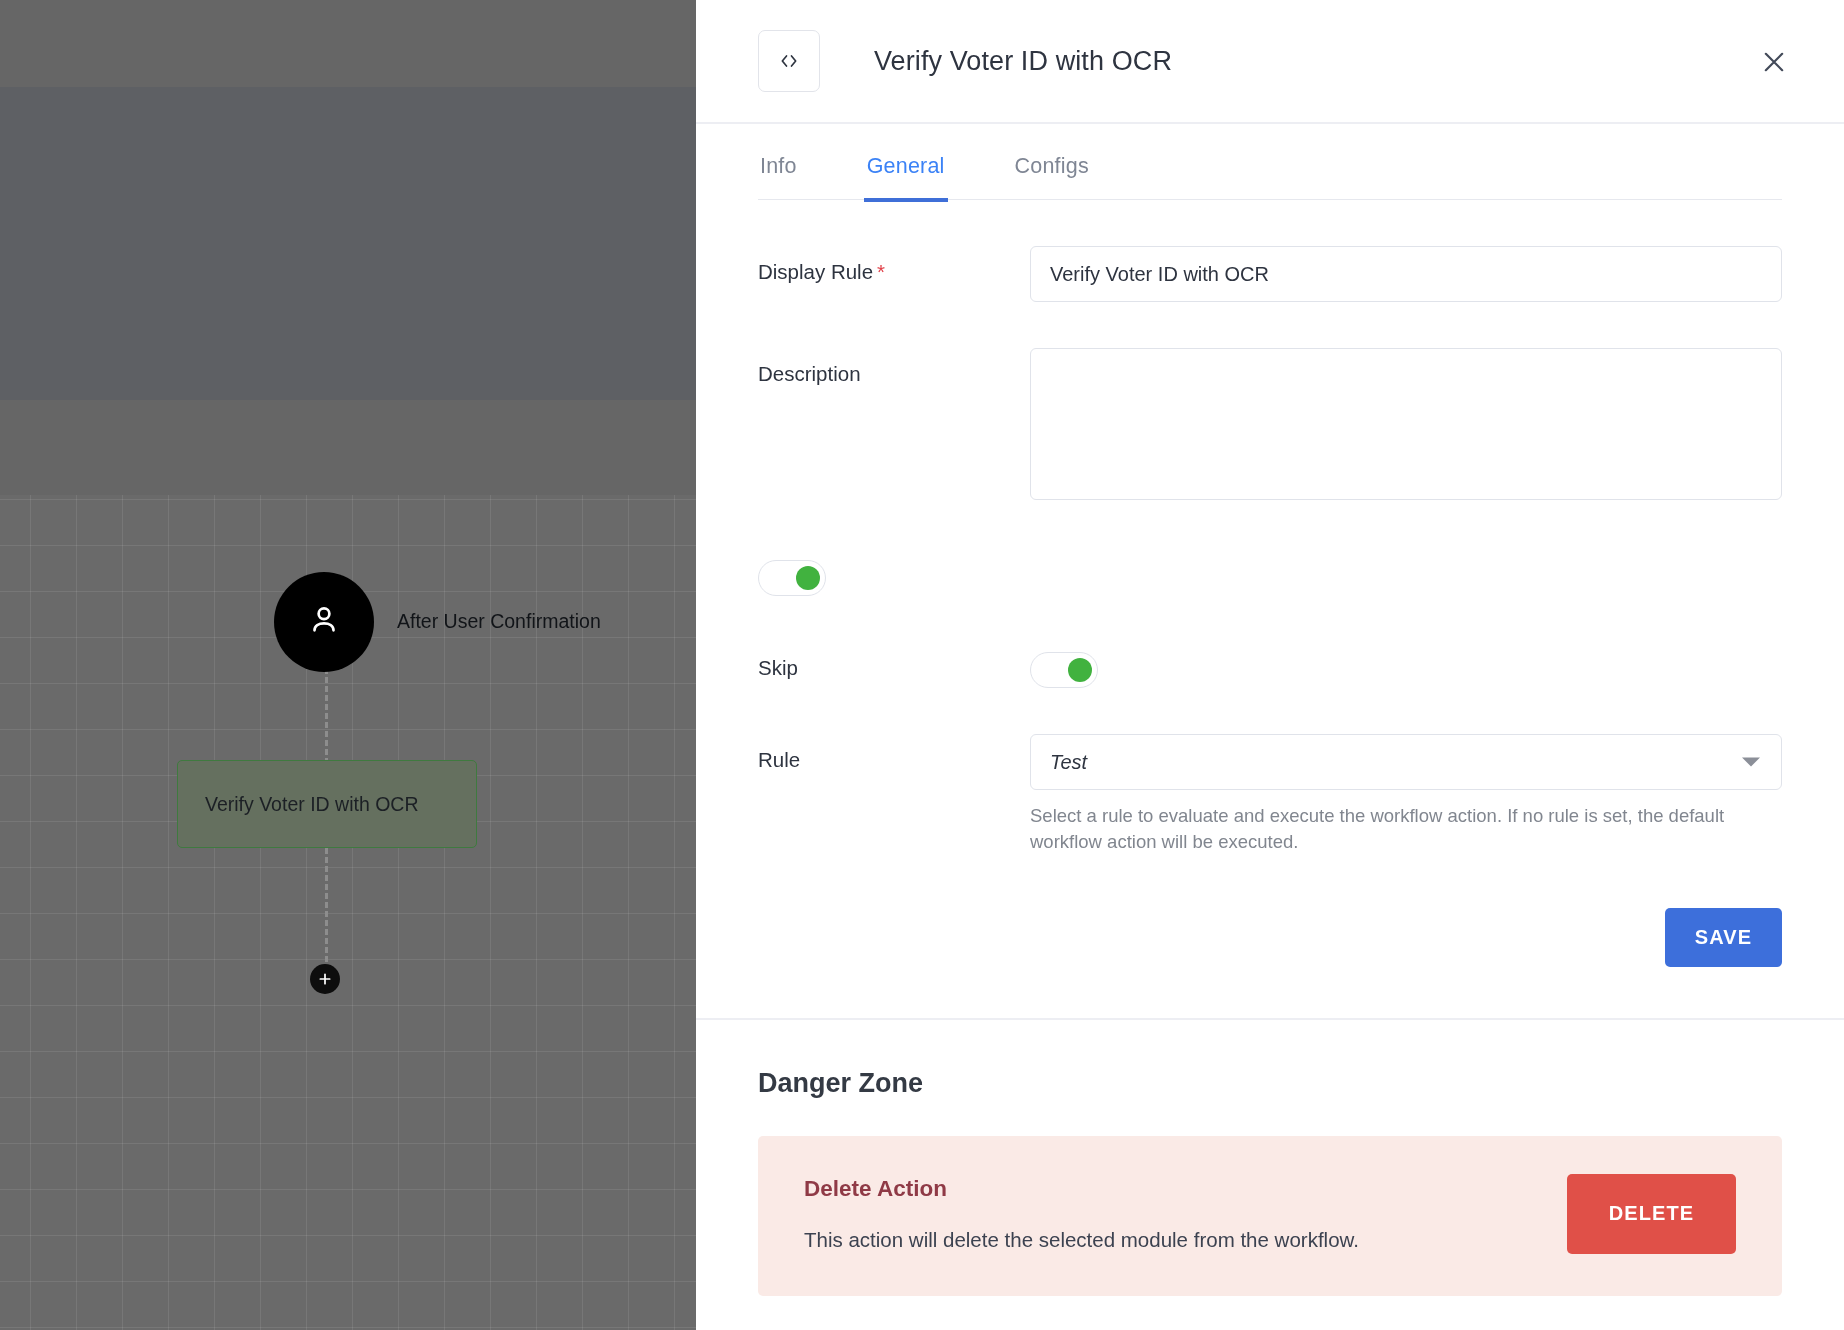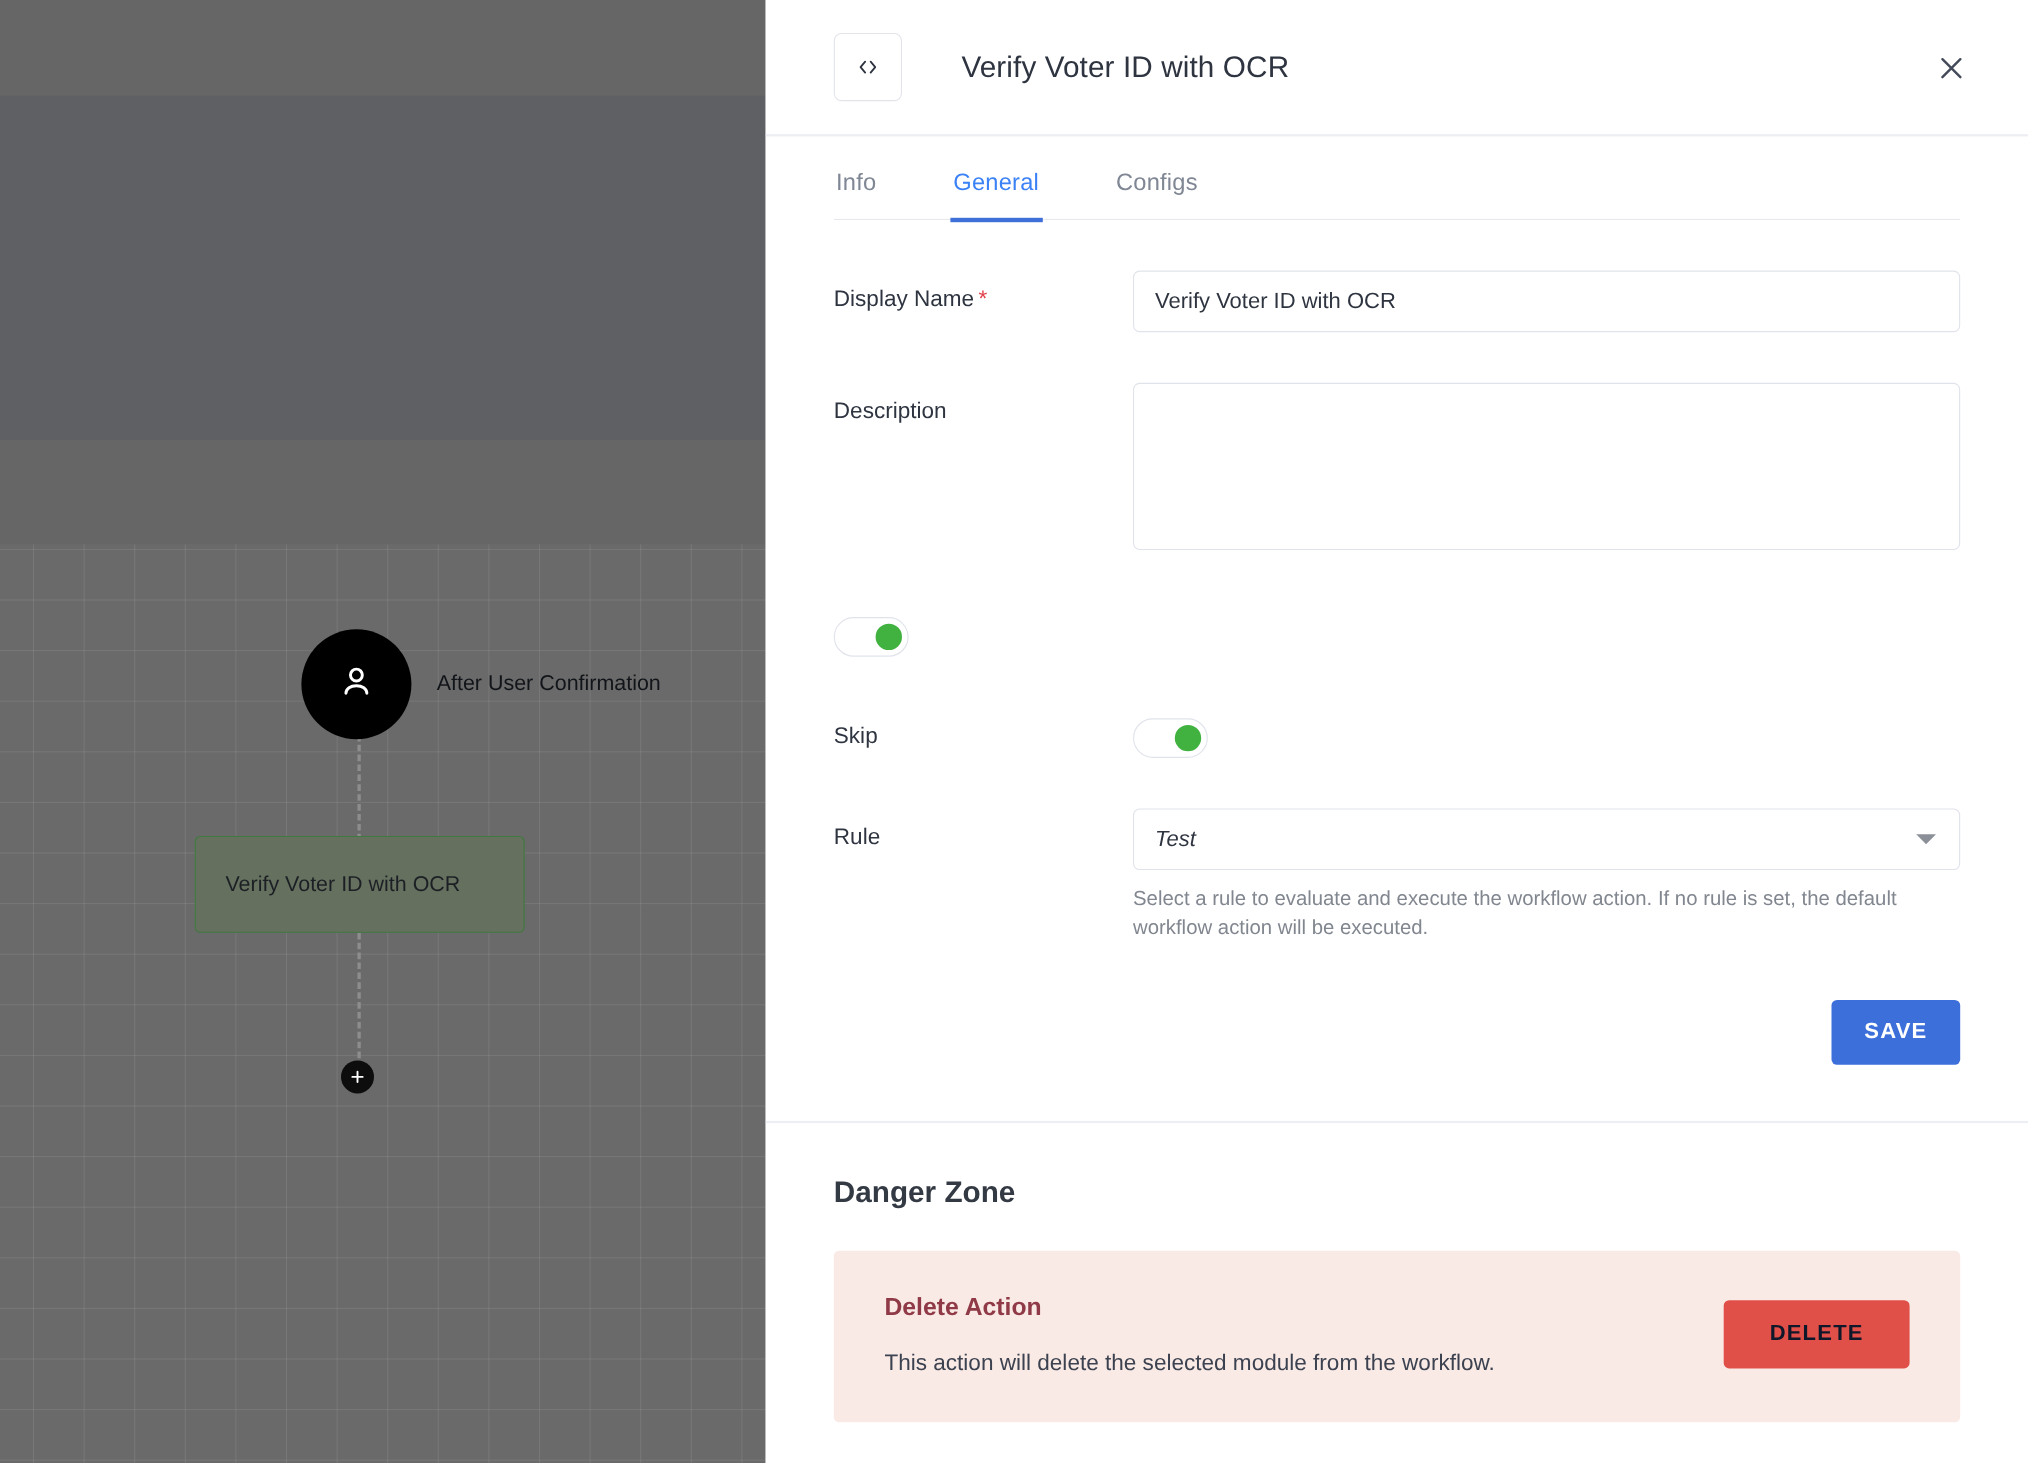--- a/index.html
+++ b/index.html
@@ -295,24 +295,24 @@
     font-weight: bold;
     color: #8f3a46;
   }
   .danger-text {
     margin-top: 26px;
     font-size: 20.5px;
     color: #3c4250;
   }
   .delete-btn {
     background: #e05048;
-    color: #0f172a;
+    color: #ffffff;
     border: none;
     border-radius: 5px;
-    width: 169px; height: 62px;
+    width: 169px; height: 80px;
     font-size: 20px;
     font-weight: bold;
     letter-spacing: 1.1px;
     font-family: inherit;
     cursor: pointer;
     flex: none;
     margin-left: 40px;
   }
 </style>
 </head>
@@ -367,21 +367,21 @@
   <div class="tabs">
     <div class="tab">Info</div>
     <div class="tab active">General</div>
     <div class="tab">Configs</div>
   </div>
 
   <div class="form-body">
 
     <div class="row">
       <div class="row-label">
-        <span>Display Name</span><span class="req">*</span>
+        <span>Display Rule</span><span class="req">*</span>
       </div>
       <div class="field">
         <input class="text-input" type="text" value="Verify Voter ID with OCR" style="">
       </div>
     </div>
 
     <div class="row">
       <div class="row-label">Description</div>
       <div class="field">
         <textarea class="text-area" placeholder="" style=""></textarea>

